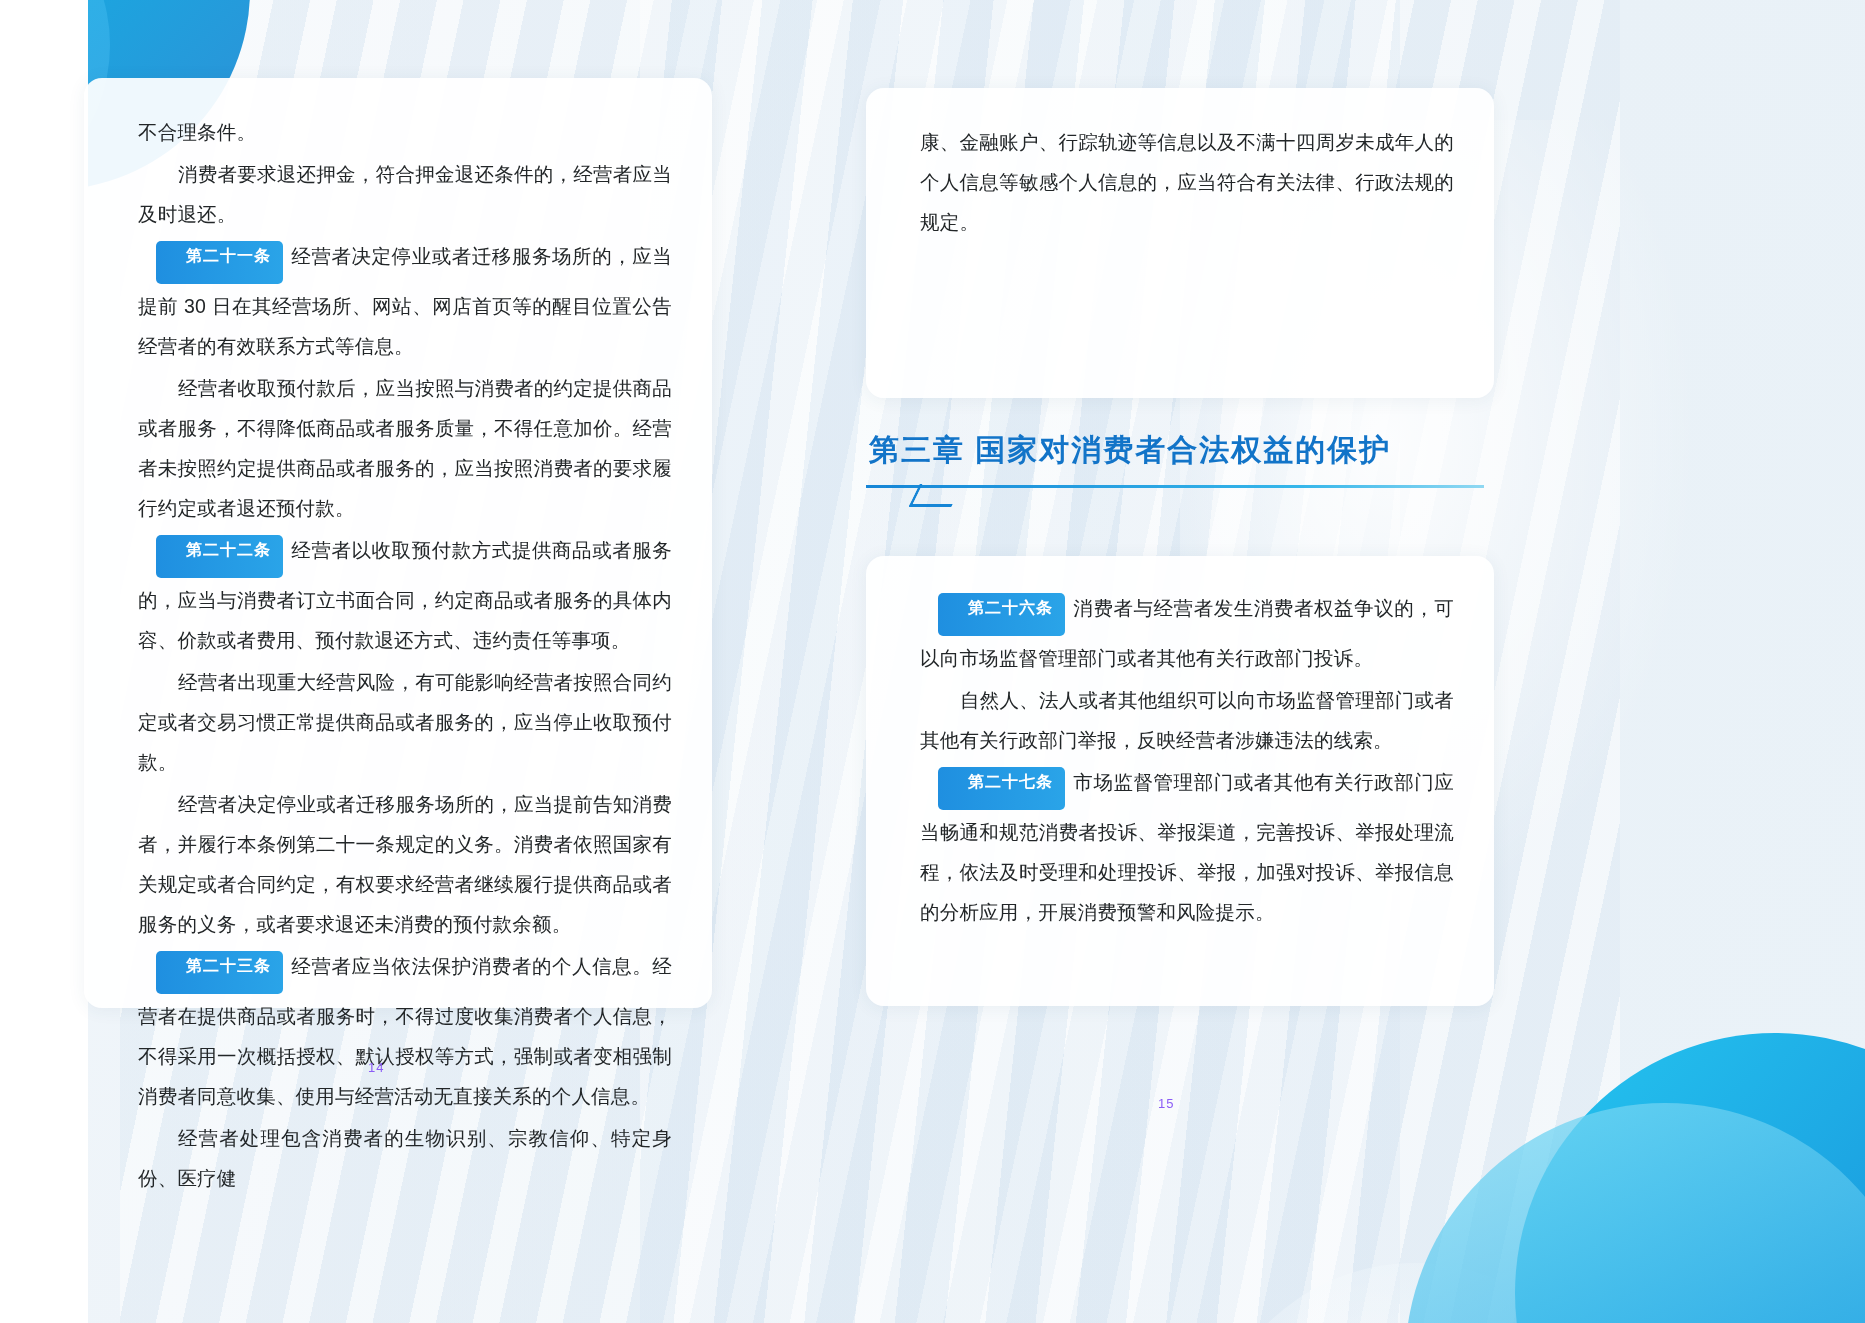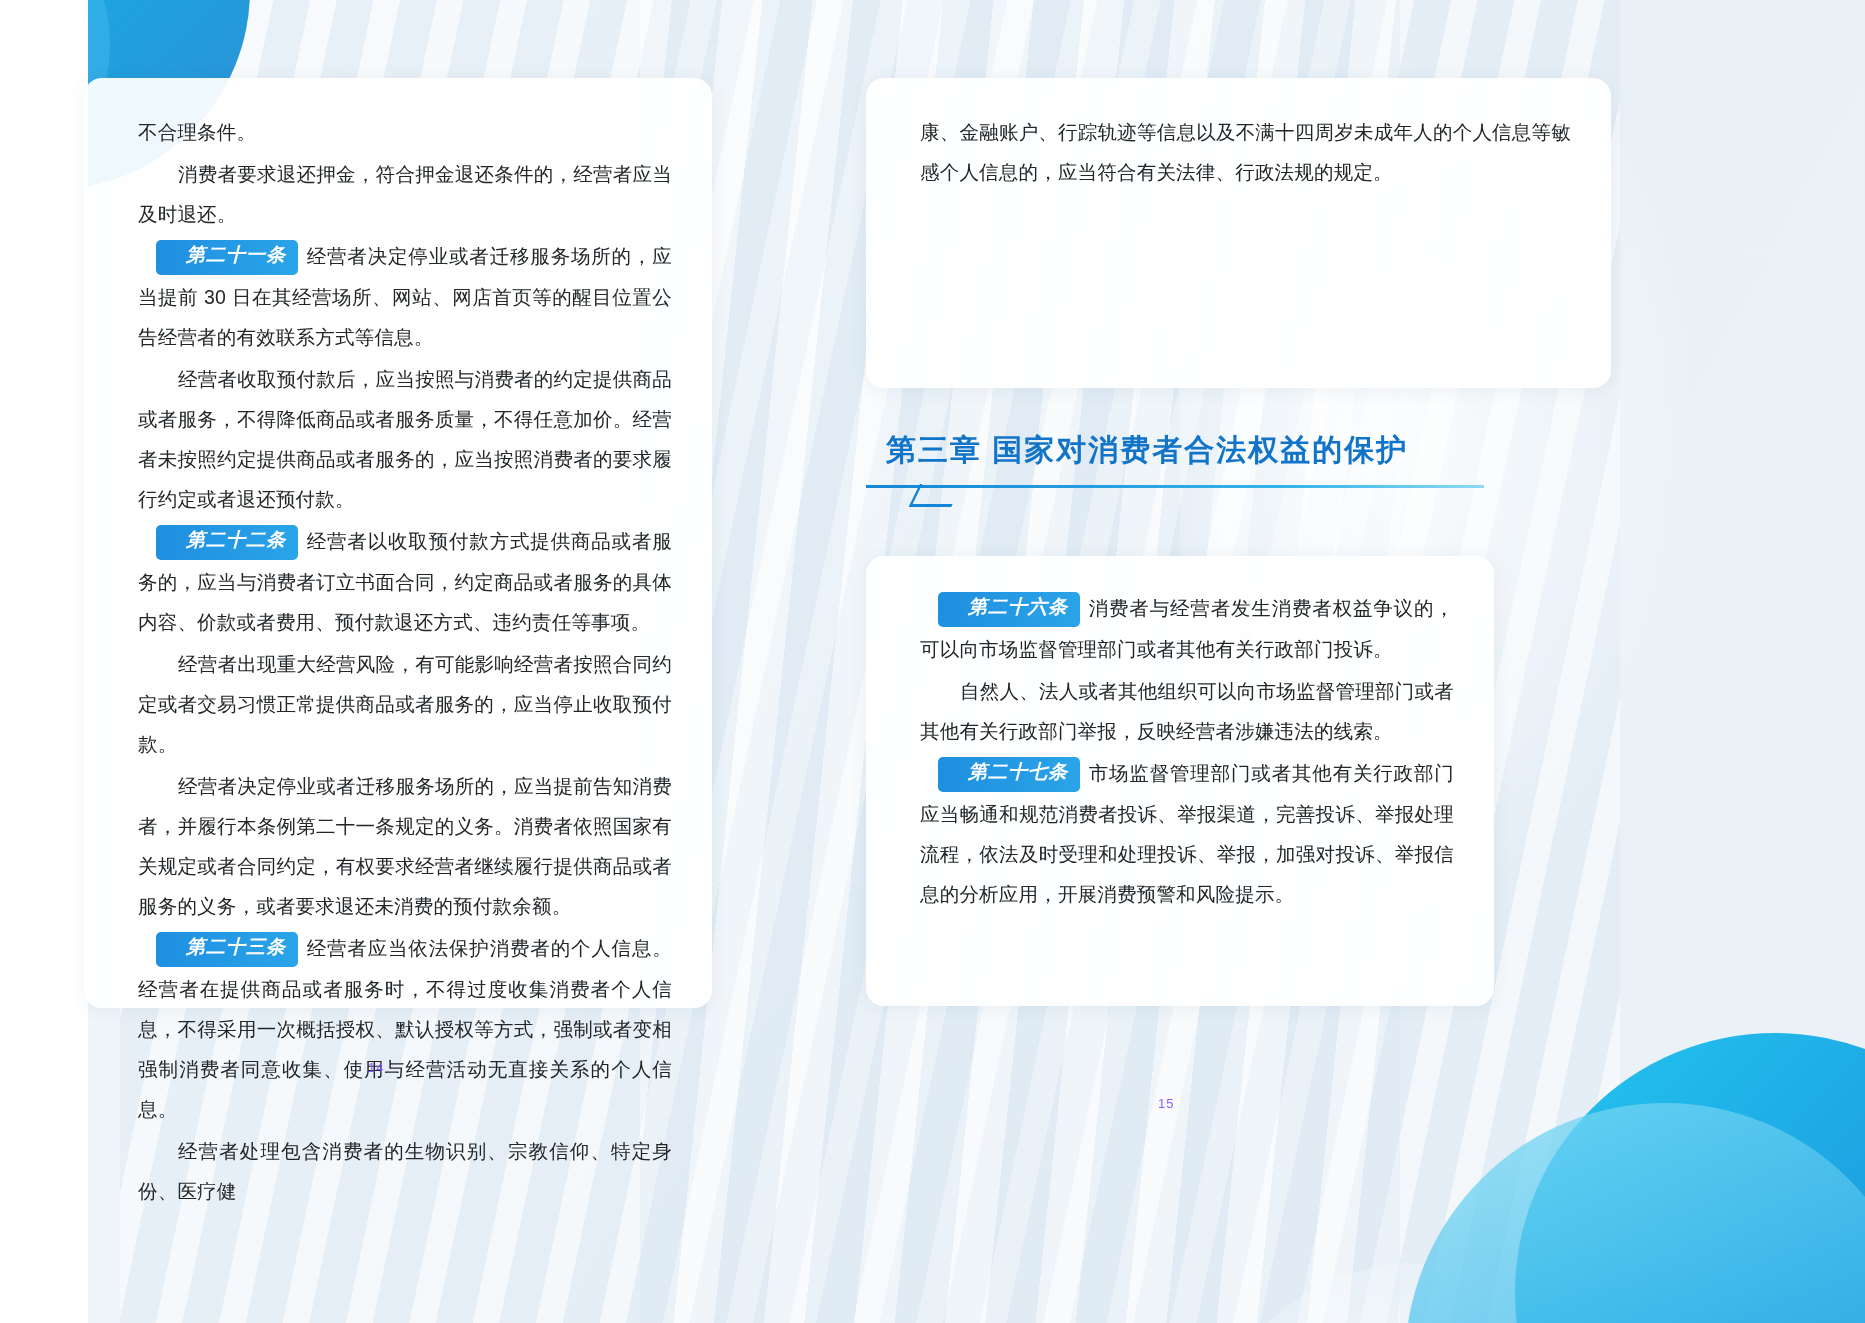--- a/index.html
+++ b/index.html
@@ -127,22 +127,22 @@
   .page-left {
     left: 84px;
     top: 78px;
     width: 628px;
     height: 930px;
     padding: 34px 40px 30px 40px;
     box-sizing: border-box;
   }
   .page-right-top {
     left: 866px;
-    top: 78px;
-    width: 745px;
+    top: 88px;
+    width: 628px;
     height: 310px;
     padding: 34px 40px 26px 40px;
     box-sizing: border-box;
   }
   .page-right-bottom {
     left: 866px;
     top: 556px;
     width: 628px;
     height: 450px;
     padding: 32px 40px 26px 40px;
@@ -157,48 +157,47 @@
     margin: 0 0 2px 14px;
     text-align: justify;
   }
   .para.indent {
     text-indent: 40px;
   }
   .article-tag {
     display: inline-block;
     background: linear-gradient(90deg, #1f8fe0 0%, #2aa4e8 100%);
     color: #ffffff;
-    font-size: 19px;
+    font-size: 16px;
     font-weight: bold;
     border-radius: 5px;
-    padding: 3px 12px 8px 12px;
+    padding: 3px 12px 16px 12px;
     margin-right: 8px;
     letter-spacing: 1px;
     line-height: 24px;
     position: relative;
     top: -2px;
-    font-style: italic;
   }
   .para.has-tag {
     text-indent: 18px;
   }
 
   
   .chapter {
     position: absolute;
     left: 866px;
     top: 430px;
     width: 640px;
   }
   .chapter-title {
     font-size: 30px;
     font-weight: bold;
     color: #1274c8;
     letter-spacing: 2px;
-    margin: 0 0 10px 20px;
+    margin: 0 0 10px 3px;
     white-space: nowrap;
   }
   .chapter-rule {
     position: relative;
     width: 618px;
     height: 22px;
   }
   .chapter-rule .line {
     position: absolute;
     left: 0;

